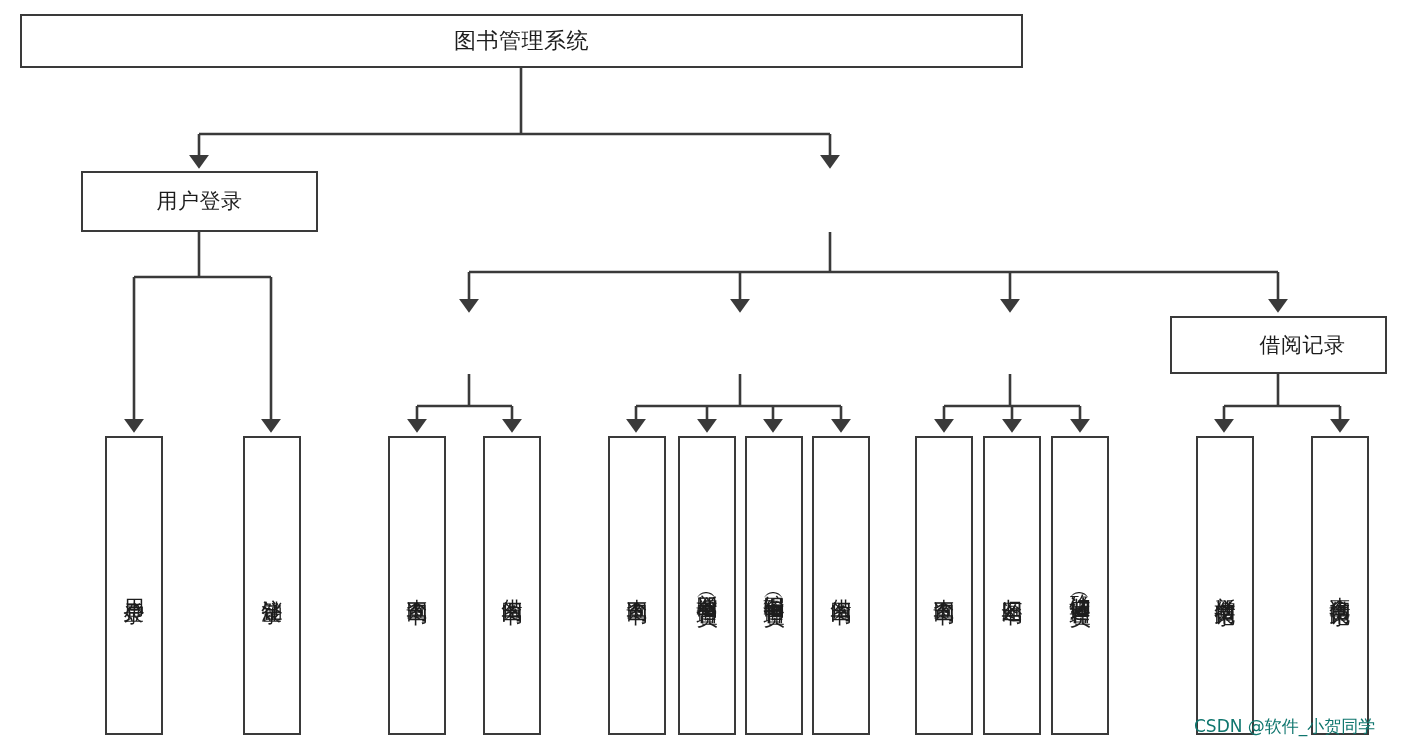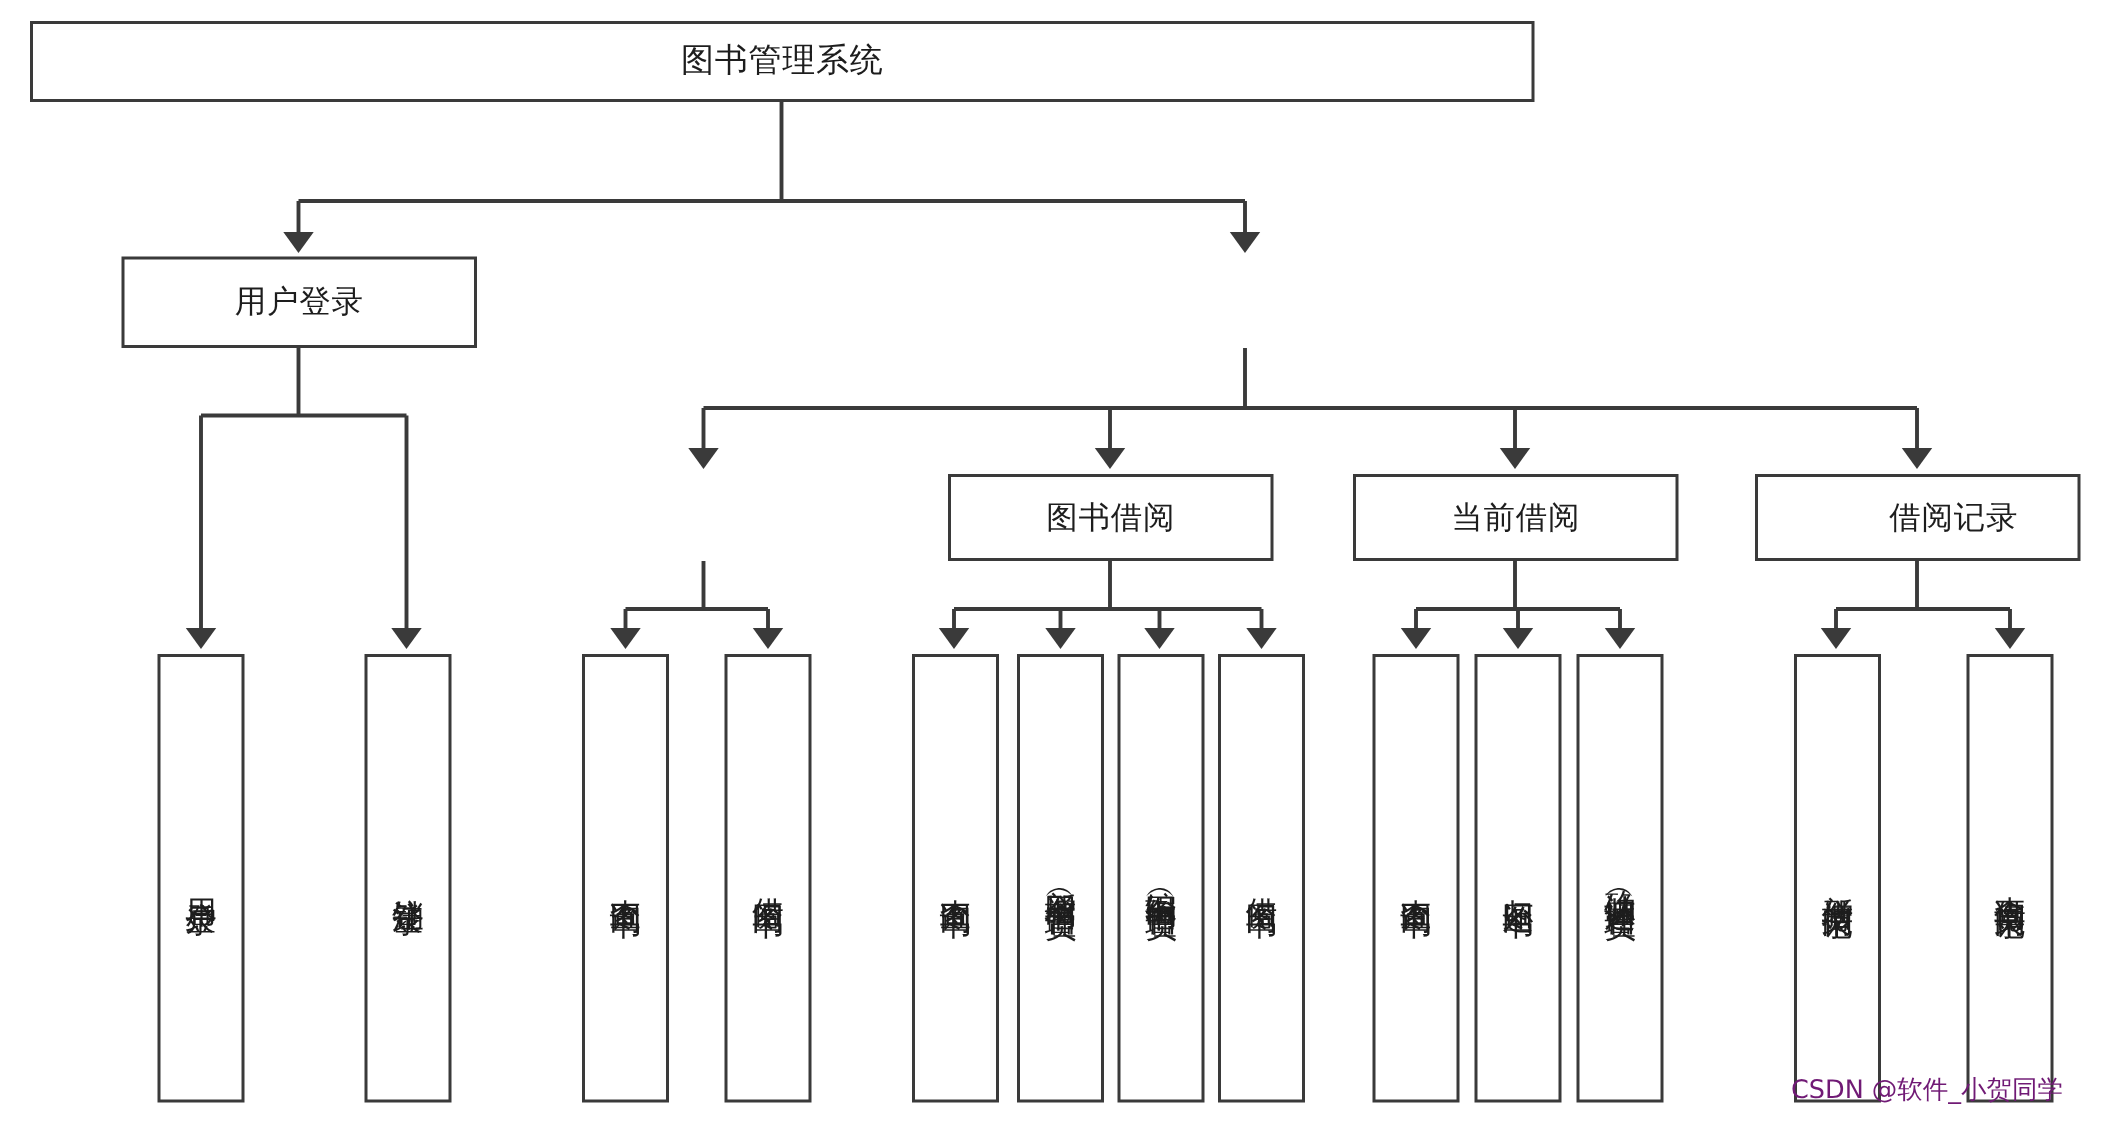--- a/index.html
+++ b/index.html
@@ -60,21 +60,21 @@
     writing-mode: vertical-rl;
     text-orientation: upright;
     font-size: 21px;
     line-height: 1.05;
     letter-spacing: 2px;
     white-space: nowrap;
   }
   .watermark {
     position: absolute;
     font-size: 17px;
-    color: #701a75;
+    color: #0f766e;
     white-space: nowrap;
     user-select: none;
   }
 </style>
 </head>
 <body>
 
 <div id="diagram">
 
   <svg id="connectors" viewBox="0 0 1405 747" xmlns="http://www.w3.org/2000/svg">
@@ -128,26 +128,20 @@
   </svg>
 
   <div class="node h root" style="left:20px; top:14px; width:1003px; height:54px;">
     <span class="node-label">图书管理系统</span>
   </div>
 
   <div class="node h" style="left:81px; top:171px; width:237px; height:61px;">
     <span class="node-label">用户登录</span>
   </div>
 
-  <div class="node h" style="left:632px; top:316px; width:217px; height:58px;">
-    <span class="node-label">图书借阅</span>
-  </div>
-  <div class="node h" style="left:902px; top:316px; width:217px; height:58px;">
-    <span class="node-label">当前借阅</span>
-  </div>
   <div class="node h" style="left:1170px; top:316px; width:217px; height:58px;padding-left:48px;">
     <span class="node-label">借阅记录</span>
   </div>
 
   <div class="node v" style="left:105px; top:436px; width:58px; height:299px;">
     <span class="node-label">用户登录</span>
   </div>
   <div class="node v" style="left:243px; top:436px; width:58px; height:299px;">
     <span class="node-label">注销登录</span>
   </div>

